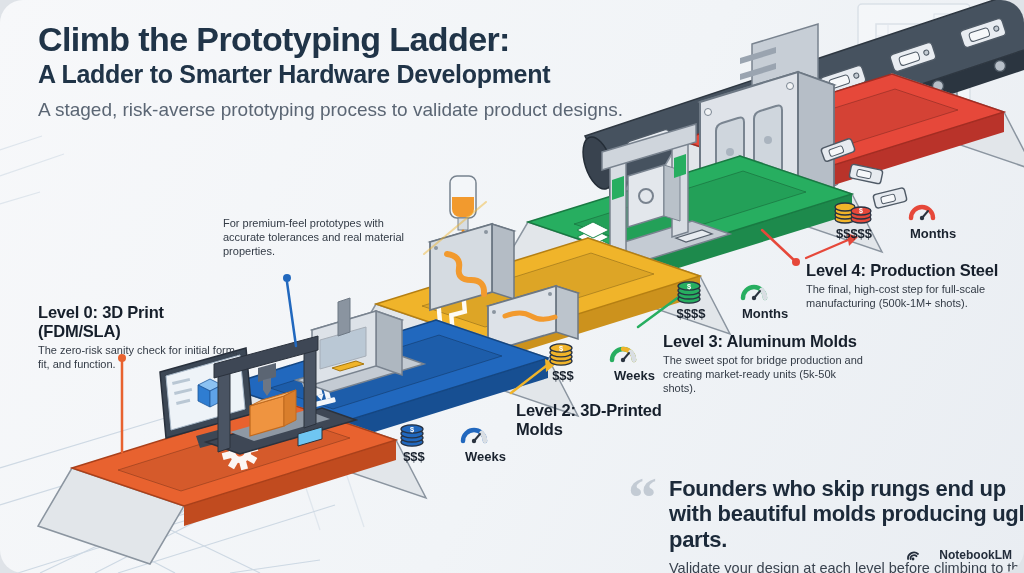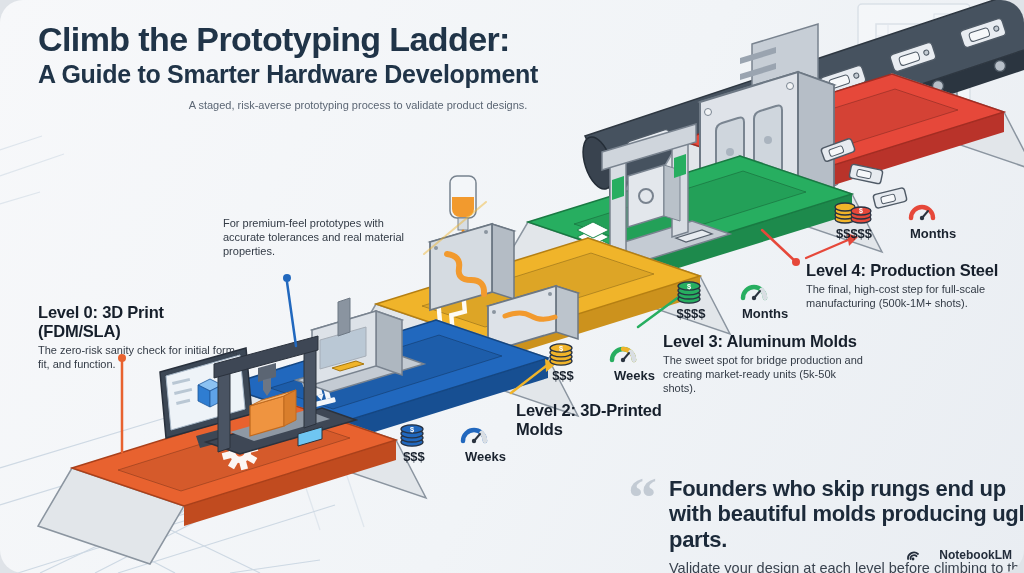--- a/index.html
+++ b/index.html
@@ -5,21 +5,21 @@
   html,body{margin:0;padding:0;background:#dfe3e8;}
   .canvas{position:relative;width:1024px;height:573px;overflow:hidden;
     background:linear-gradient(118deg,#f7f8fa 0%,#f1f4f7 55%,#e9edf2 100%);
     font-family:"Liberation Sans","DejaVu Sans",sans-serif;color:#1d2733;border-radius:23px;}
   svg.scene{position:absolute;left:0;top:0;z-index:1;}
   .overlay{position:absolute;z-index:2;}
   
   .header{left:38px;top:22px;width:640px;}
   .t1{font-size:34px;font-weight:800;letter-spacing:-.6px;color:#203448;line-height:1.05;}
   .t2{font-size:25px;font-weight:800;letter-spacing:-.3px;color:#203448;line-height:1.1;margin-top:3px;}
-  .sub{font-size:11px;color:#5b6674;margin-top:11px;text-align:center;}
+  .sub{font-size:19px;color:#5b6674;margin-top:11px;}
   
   .lvl h3{margin:0 0 3px 0;font-size:16.5px;font-weight:700;color:#161f2b;letter-spacing:-.2px;}
   .lvl p{margin:0;font-size:11px;line-height:1.27;color:#333b46;}
   .lv0{left:38px;top:303px;width:200px;}
   .lv1{left:223px;top:217px;width:190px;}
   .lv2{left:516px;top:401px;width:195px;}
   .lv3{left:663px;top:332px;width:200px;}
   .lv4{left:806px;top:261px;width:228px;}
   
   .cost{display:flex;gap:12px;align-items:flex-end;}
@@ -297,21 +297,21 @@
     <polygon points="679,289 690,294 680,302" fill="#27AE60"></polygon>
     <line x1="762" y1="230" x2="796" y2="262" stroke="#E6483A" stroke-width="2.5"></line>
     <circle cx="796" cy="262" r="4" fill="#E6483A"></circle>
     <line x1="806" y1="258" x2="848" y2="240" stroke="#E6483A" stroke-width="2.2"></line>
     <polygon points="847,233 858,237 849,246" fill="#E6483A"></polygon>
   </g>
 </svg>
 
 <div class="overlay header">
   <div class="t1">Climb the Prototyping Ladder:</div>
-  <div class="t2">A Guide to Smarter Hardware Development</div>
+  <div class="t2">A Ladder to Smarter Hardware Development</div>
   <div class="sub">A staged, risk-averse prototyping process to validate product designs.</div>
 </div>
 
 <div class="overlay lvl lv0">
   <h3>Level 0: 3D Print (FDM/SLA)</h3>
   <p>The zero-risk sanity check for initial form, fit, and function.</p>
 </div>
 <div class="overlay lvl lv1">
   <p>For premium-feel prototypes with accurate tolerances and real material properties.</p>
 </div>

